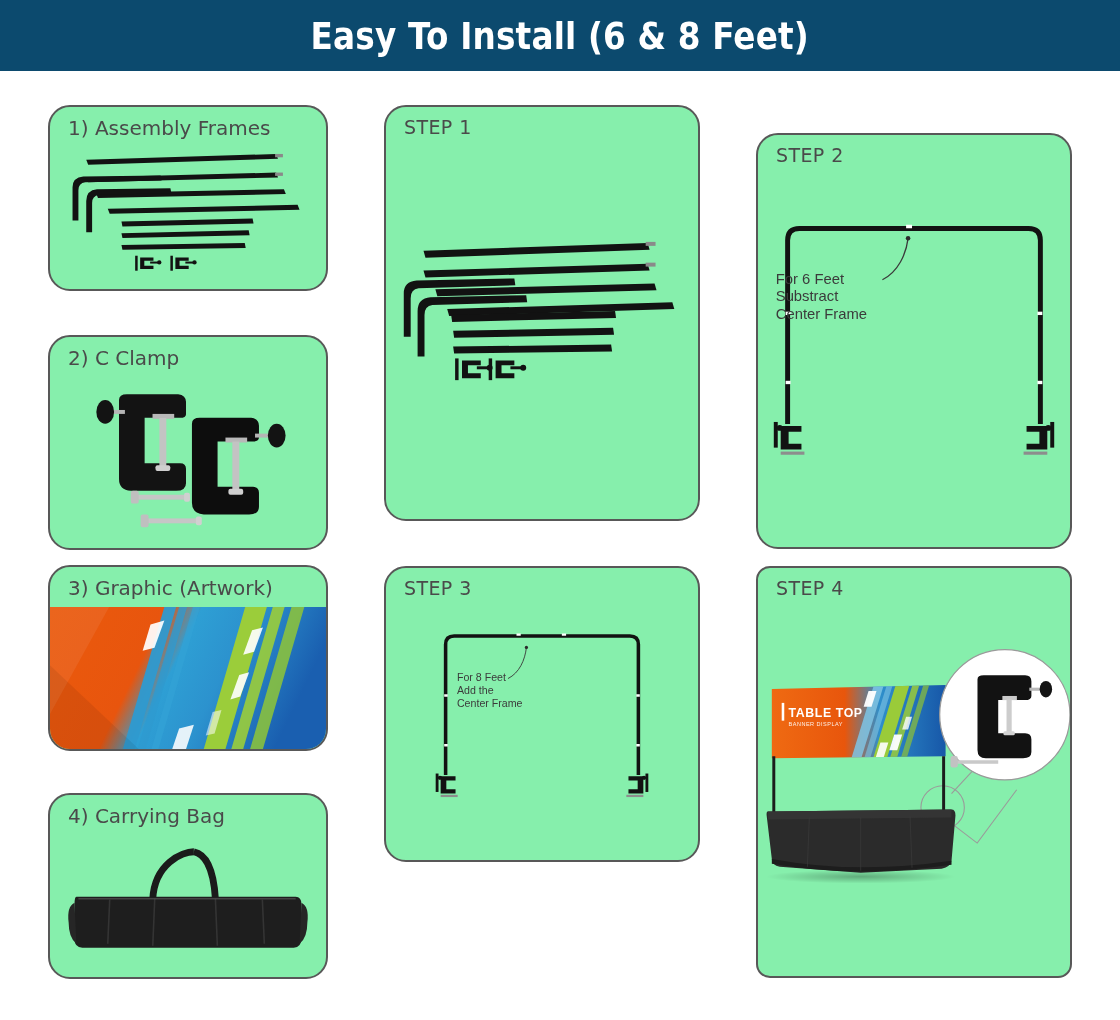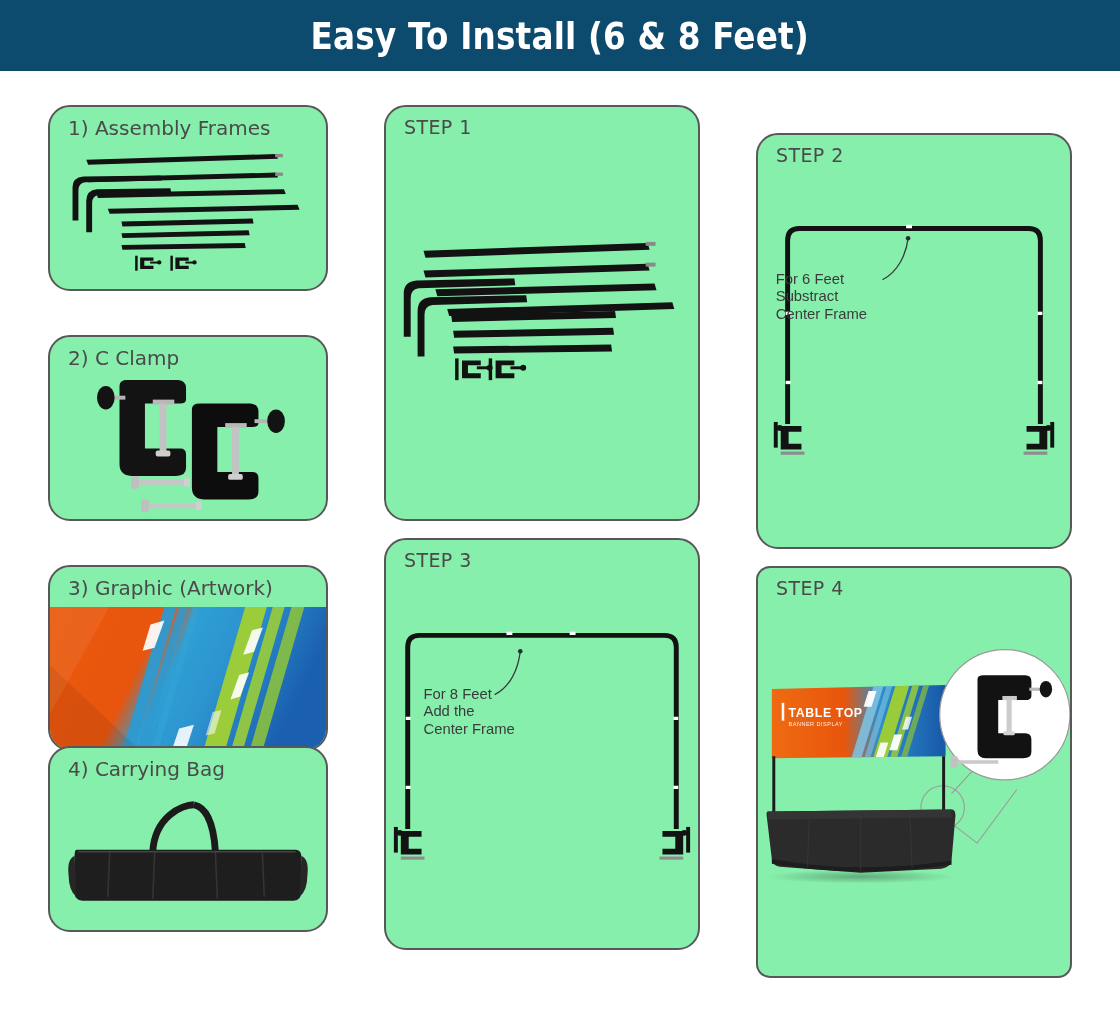--- a/index.html
+++ b/index.html
@@ -56,28 +56,28 @@
     white-space: nowrap;
     z-index: 5;
   }
   .panel-label.step {
     font-size: 19px;
     letter-spacing: 0.4px;
   }
 
   
   #panel-frames   { left: 48px;  top: 105px; width: 280px; height: 186px; }
-  #panel-cclamp   { left: 48px;  top: 335px; width: 280px; height: 186px; padding-left: 44px; }
+  #panel-cclamp   { left: 48px;  top: 335px; width: 280px; height: 215px; padding-left: 44px; }
   #panel-graphic  { left: 48px;  top: 565px; width: 280px; height: 186px; }
-  #panel-bag      { left: 48px;  top: 746px; width: 280px; height: 186px; }
+  #panel-bag      { left: 48px;  top: 793px; width: 280px; height: 186px; }
 
   
   #panel-step1 { left: 384px; top: 105px; width: 316px; height: 416px; }
   #panel-step2 { left: 756px; top: 105px; width: 316px; height: 416px; margin-top: 28px; }
-  #panel-step3 { left: 384px; top: 538px; width: 316px; height: 412px; }
+  #panel-step3 { left: 384px; top: 566px; width: 316px; height: 296px; }
   #panel-step4 { left: 756px; top: 566px; width: 316px; height: 412px; border-radius: 14px; }
 
   .art {
     position: absolute;
     left: 0; top: 0;
     width: 100%;
     height: 100%;
     display: block;
   }
 

